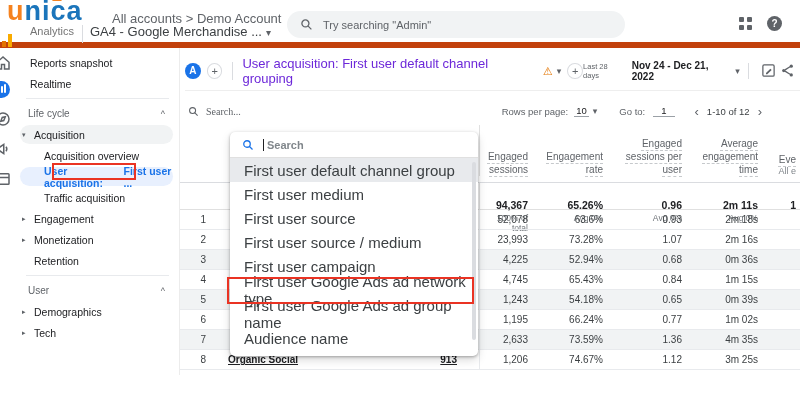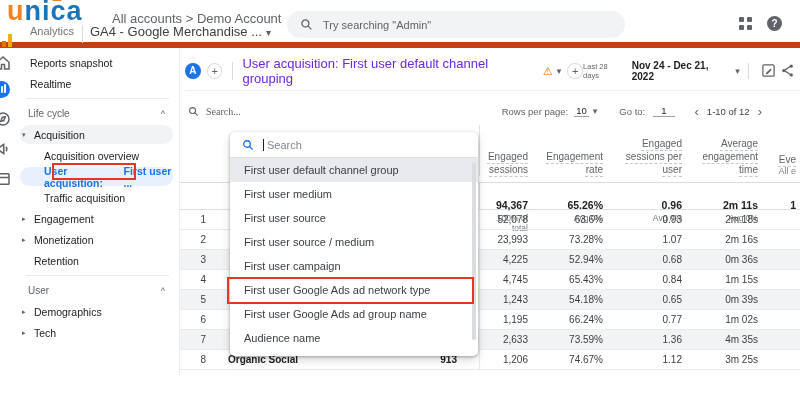--- a/index.html
+++ b/index.html
@@ -106,31 +106,31 @@
   .totals { position:absolute; left:0; top:135px; width:660px; height:27px; display:flex;
     border-bottom:1px solid #e0e0e0; }
   .tot-main { font-size:10.5px; font-weight:bold; color:#202124; display:block; margin-top:16px; }
   .tot-sub { font-size:8.5px; color:#70757a; display:block; margin-top:2px; }
 
   .tbody { position:absolute; left:0; top:162px; width:660px; }
   .trow { display:flex; align-items:center; height:20px; border-bottom:1px solid #e8eaed;
     font-size:10px; color:#3c4043; }
   .trow.alt { background:#f1f3f4; }
   .trow .c-num { color:#3c4043; }
-  .trow .c-name { border-right:1px solid #e8eaed; font-weight:bold; color:#202124; font-size:10px; }
+  .trow .c-name { border-right:1px solid #e8eaed; font-weight:bold; color:#202124; font-size:10px;text-decoration:underline; }
 
   
   .dropdown { position:absolute; left:50px; top:84px; width:248px; height:224px; background:#fff;
     border-radius:5px; box-shadow:0 1px 3px rgba(0,0,0,.3), 0 4px 10px rgba(0,0,0,.15);
     z-index:40; overflow:hidden; }
   .dsearch { height:26px; display:flex; align-items:center; gap:9px; padding-left:12px;
-    border-bottom:1px solid #e0e0e0; }
+    border-bottom:1px solid #e0e0e0;font-weight:bold; }
   .dsearch .cursor { width:1px; height:12px; background:#202124; }
   .dsearch .ph { font-size:11px; color:#80868b; margin-left:-6px; }
-  .ditem { height:24px; display:flex; align-items:center; padding-left:14px; font-size:11px; color:#3c4043; }
+  .ditem { height:24px; display:flex; align-items:center; padding-left:14px; font-size:15px; color:#3c4043; }
   .ditem.selected { background:#e8eaed; }
   .dscroll { position:absolute; right:2px; top:30px; width:4px; height:178px; background:#dadce0; border-radius:2px; }
 
   
   .redbox { position:absolute; border:2px solid #ea3323; z-index:60; background:transparent; }
   .redbox1 { left:36px; top:115px; width:84px; height:17px; }
   .redbox2 { left:47px; top:229px; width:247px; height:27px; }
 
   svg { display:block; }
 </style>

